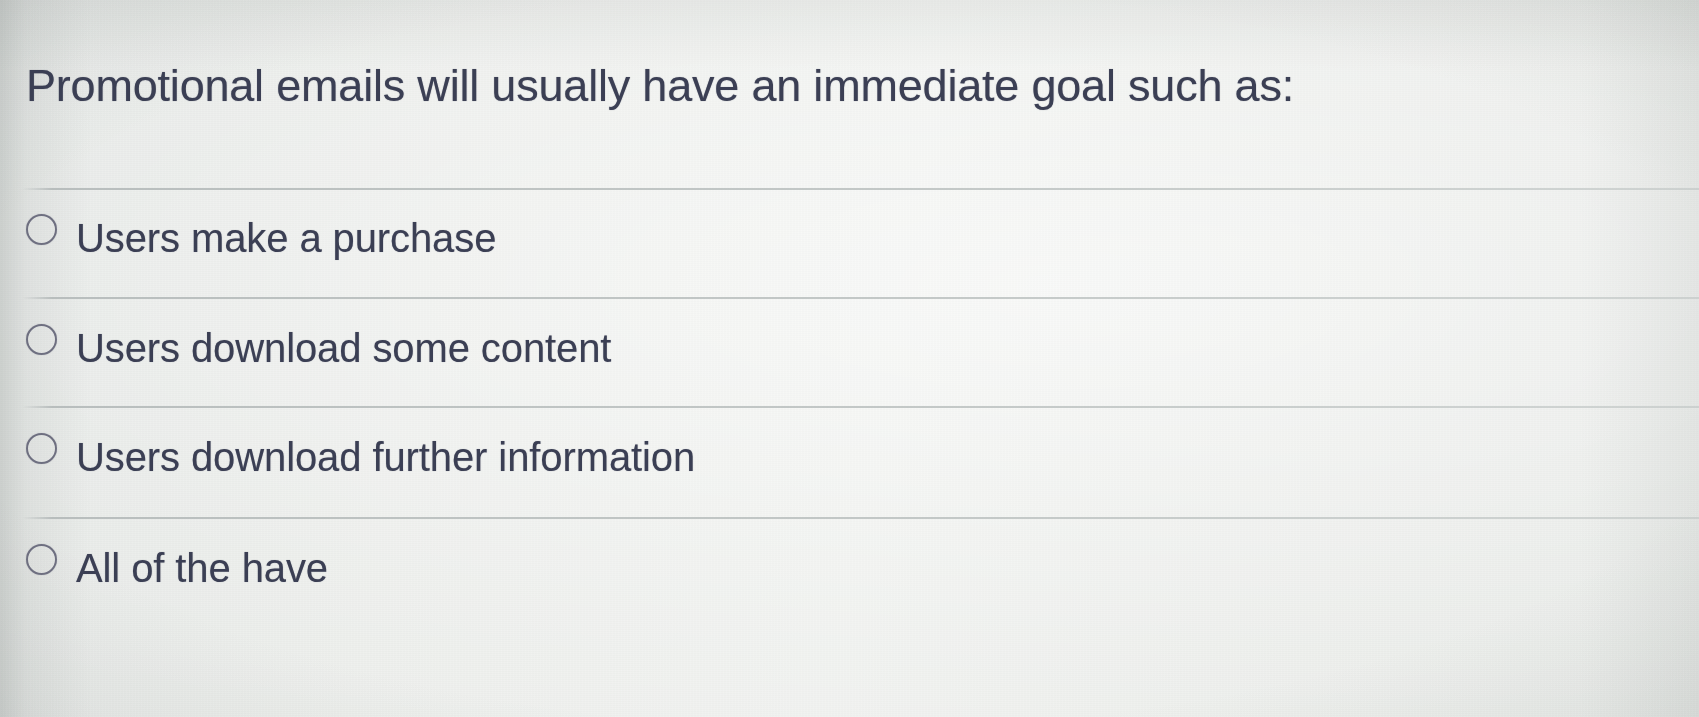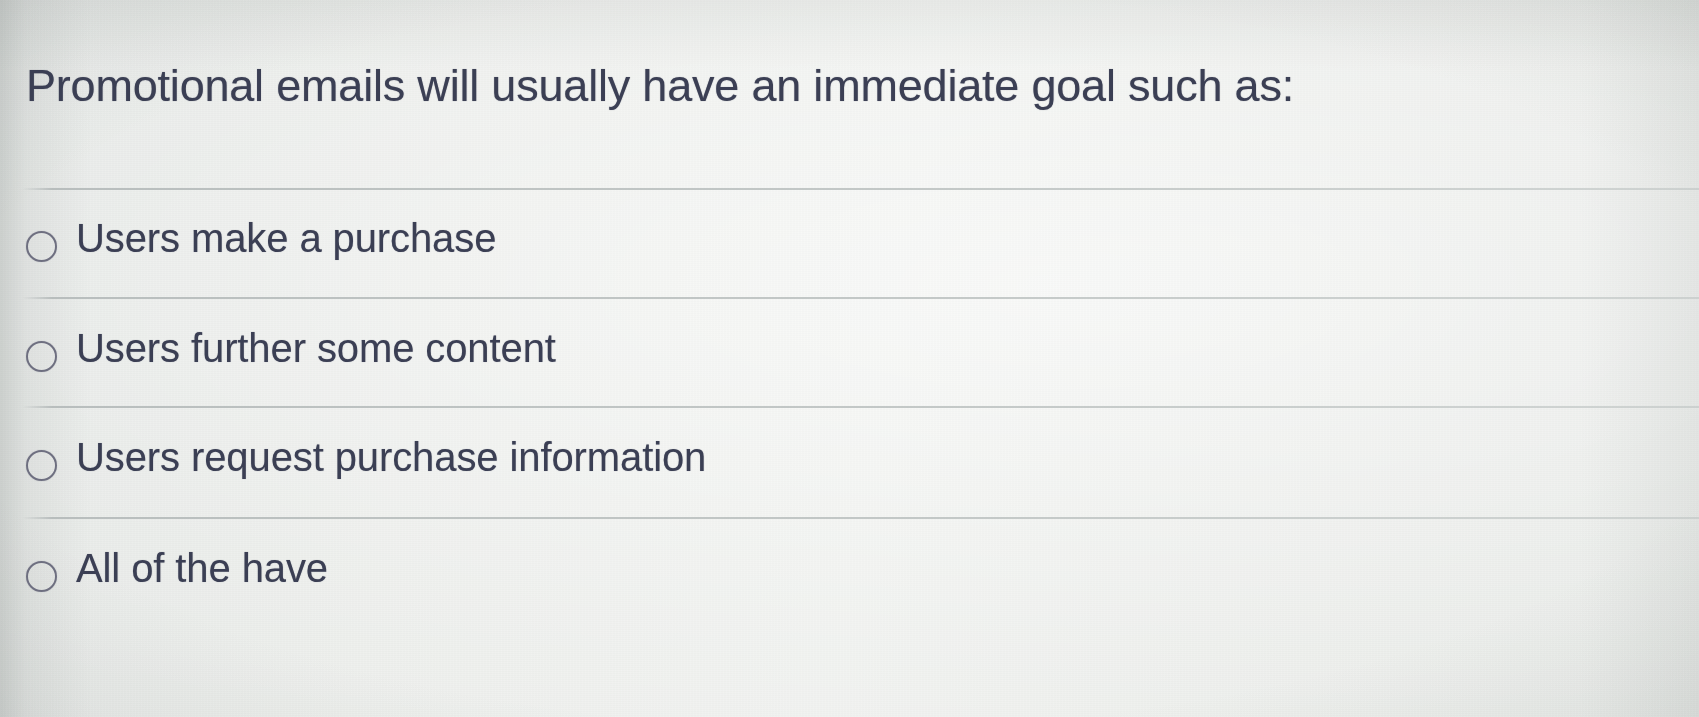--- a/index.html
+++ b/index.html
@@ -81,21 +81,21 @@
   }
   #divider-0 { top: 188px; }
   #divider-1 { top: 297px; }
   #divider-2 { top: 406px; }
   #divider-3 { top: 517px; }
 
   .option-row {
     position: absolute;
     left: 26px;
     display: flex;
-    align-items: flex-end;
+    align-items: flex-start;
     height: 48px;
   }
   #option-row-0 { top: 214px; }
   #option-row-1 { top: 324px; }
   #option-row-2 { top: 433px; }
   #option-row-3 { top: 544px; }
 
   .radio-outer {
     width: 31px;
     height: 31px;
@@ -132,28 +132,28 @@
 
     <div class="option-row" id="option-row-0">
       <span class="radio-outer"></span>
       <span class="option-label">Users make a purchase</span>
     </div>
 
     <div class="divider" id="divider-1"></div>
 
     <div class="option-row" id="option-row-1">
       <span class="radio-outer"></span>
-      <span class="option-label">Users further some content</span>
+      <span class="option-label">Users download some content</span>
     </div>
 
     <div class="divider" id="divider-2"></div>
 
     <div class="option-row" id="option-row-2">
       <span class="radio-outer"></span>
-      <span class="option-label">Users request purchase information</span>
+      <span class="option-label">Users download further information</span>
     </div>
 
     <div class="divider" id="divider-3"></div>
 
     <div class="option-row" id="option-row-3">
       <span class="radio-outer"></span>
       <span class="option-label">All of the have</span>
     </div>
 
   </div>

